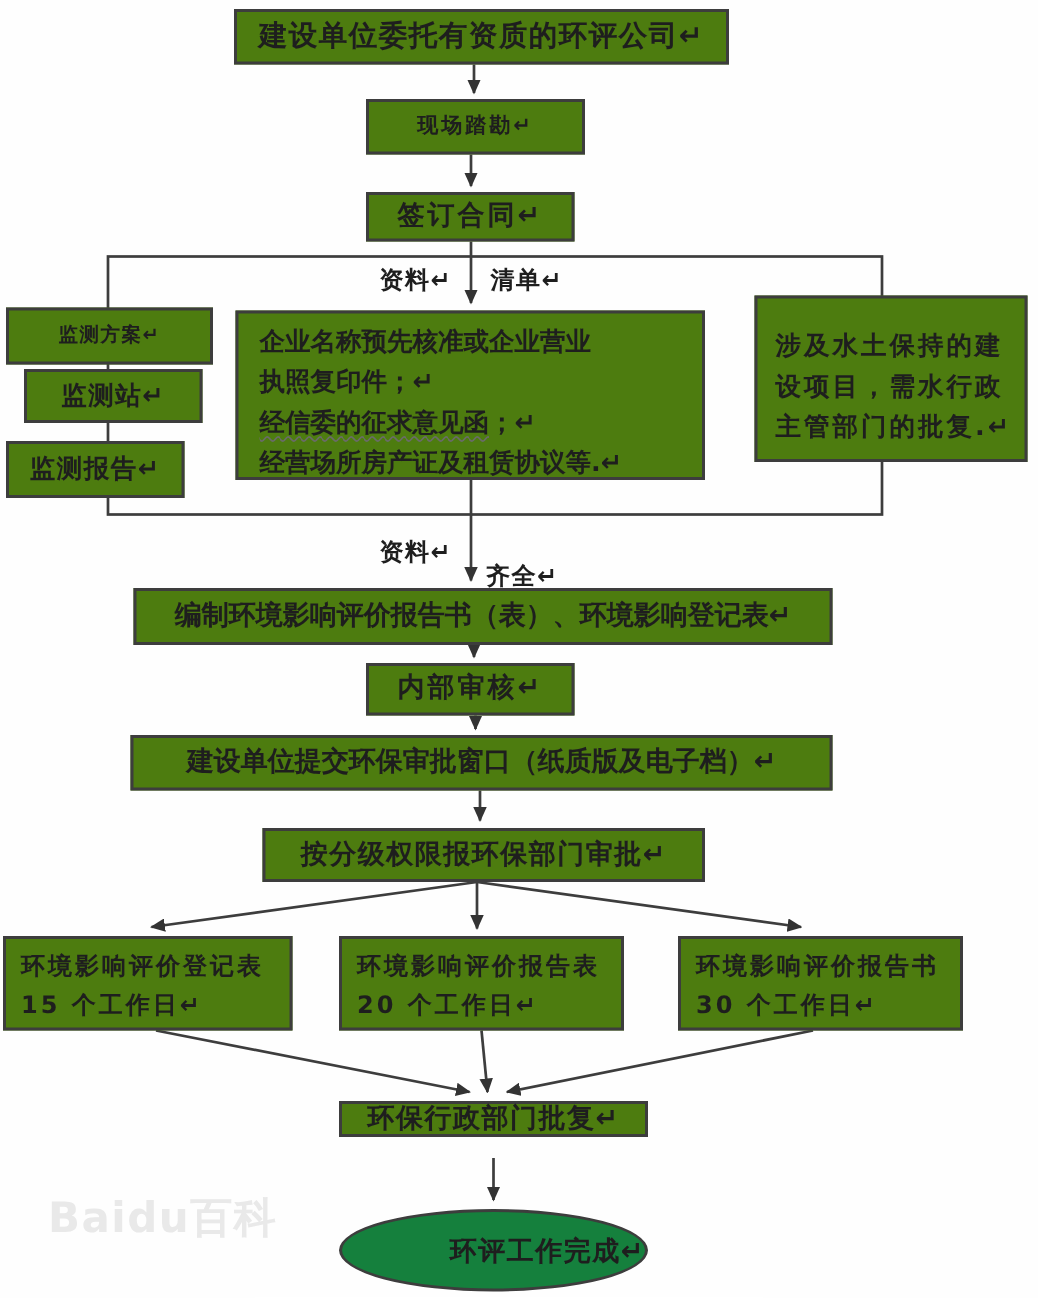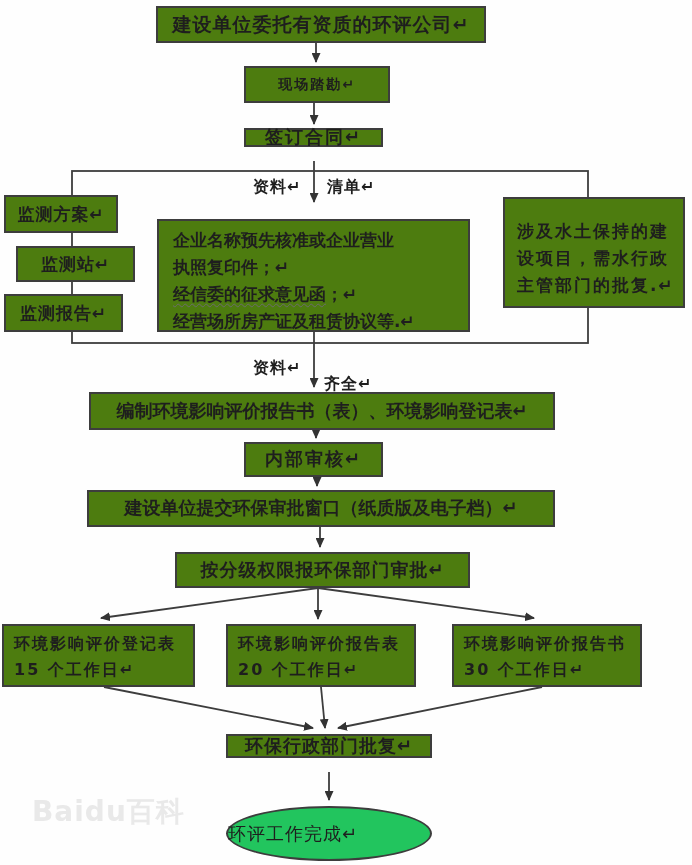--- a/index.html
+++ b/index.html
@@ -19,23 +19,23 @@
     font-weight:bold;color:var(--text);text-align:center;
     line-height:1.35;
   }
   .box.multiline{justify-content:flex-start;align-items:flex-start;text-align:left;}
   .flow-label{
     position:absolute;z-index:3;font-weight:bold;color:var(--text);
     font-size:16px;letter-spacing:1px;white-space:nowrap;
   }
   .ellipse{
     position:absolute;z-index:2;box-sizing:border-box;
-    border:2px solid var(--line);border-radius:50%;background:#22c55e;
-    display:flex;align-items:center;justify-content:flex-start;
-    font-weight:normal;color:var(--text);
+    border:2px solid var(--line);border-radius:50%;background:#15803d;
+    display:flex;align-items:center;justify-content:flex-end;
+    font-weight:bold;color:var(--text);
   }
   .wavy{
     text-decoration:underline;
     text-decoration-style:wavy;
     text-decoration-color:#6a6a6a;
     text-decoration-thickness:1px;
     text-underline-offset:3px;
   }
   .watermark{
     position:absolute;z-index:4;
@@ -74,38 +74,38 @@
   </svg>
 
   <div class="box" style="left:156px;top:6px;width:330px;height:37px;font-size:19px;letter-spacing:1px;">
     <span>建设单位委托有资质的环评公司↵</span>
   </div>
 
   <div class="box" style="left:244px;top:66px;width:146px;height:37px;font-size:14px;letter-spacing:2px;text-align:center;">
     <span>现场踏勘↵</span>
   </div>
 
-  <div class="box" style="left:244px;top:128px;width:139px;height:19px;font-size:18px;letter-spacing:2px;">
+  <div class="box" style="left:244px;top:128px;width:139px;height:33px;font-size:18px;letter-spacing:2px;">
     <span>签订合同↵</span>
   </div>
 
   <div class="flow-label" style="left:253px;top:177px;">资料↵</div>
   <div class="flow-label" style="left:327px;top:177px;">清单↵</div>
 
-  <div class="box" style="left:4px;top:195px;width:114px;height:38px;font-size:17px;letter-spacing:1px;">
+  <div class="box" style="left:4px;top:205px;width:138px;height:38px;font-size:13px;letter-spacing:1px;">
     <span>监测方案↵</span>
   </div>
   <div class="box" style="left:4px;top:246px;width:119px;height:36px;font-size:17px;letter-spacing:1px;margin-left:12px;">
     <span>监测站↵</span>
   </div>
   <div class="box" style="left:4px;top:294px;width:119px;height:38px;font-size:17px;letter-spacing:1px;text-align:right;">
     <span>监测报告↵</span>
   </div>
 
-  <div class="box multiline" style="left:157px;top:207px;width:313px;height:113px;font-size:17px;padding:6px 10px 0 14px;line-height:27px;margin-top:12px;">
+  <div class="box multiline" style="left:157px;top:207px;width:313px;height:113px;font-size:17px;padding:6px 10px 0 14px;line-height:27px;">
     <div>
       <span>企业名称预先核准或企业营业</span><br>
       <span>执照复印件；↵</span><br>
       <span class="wavy">经信委的征求意见函</span><span>；↵</span><br>
       <span>经营场所房产证及租赁协议等.↵</span>
     </div>
   </div>
 
   <div class="box multiline" style="left:503px;top:197px;width:182px;height:111px;font-size:17px;padding:19px 8px 0 12px;line-height:27px;letter-spacing:2px;">
     <span>涉及水土保持的建设项目，需水行政主管部门的批复.↵</span>

